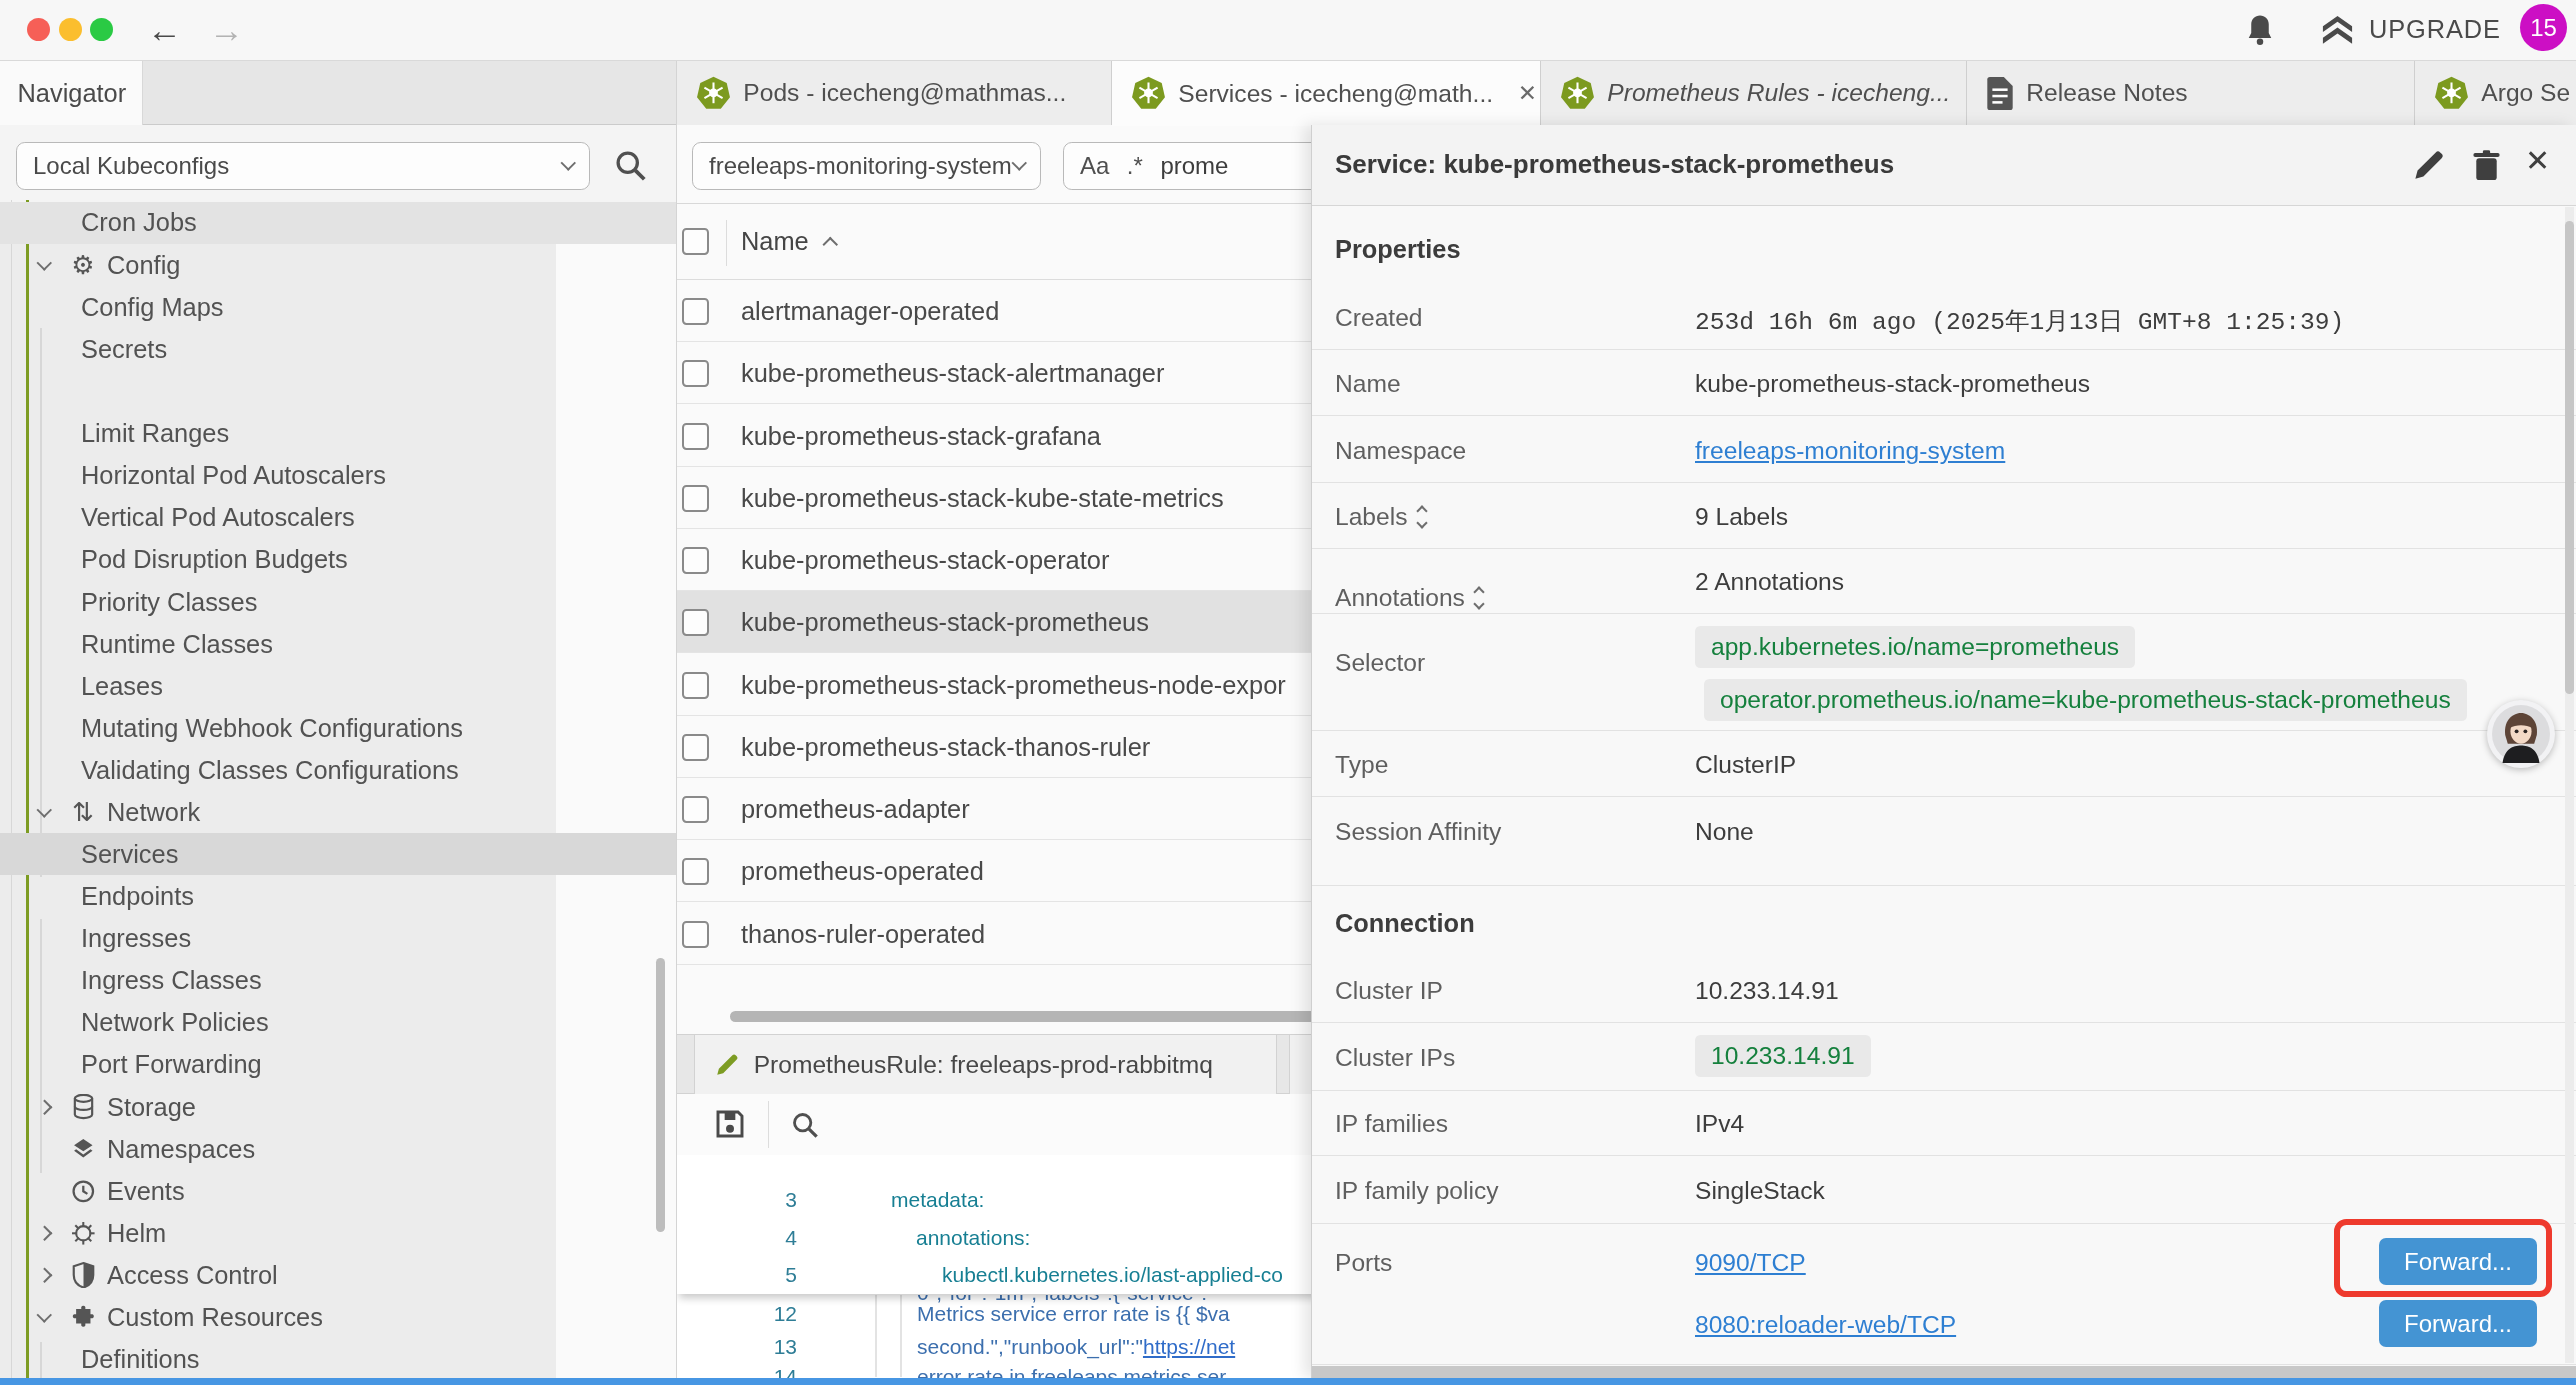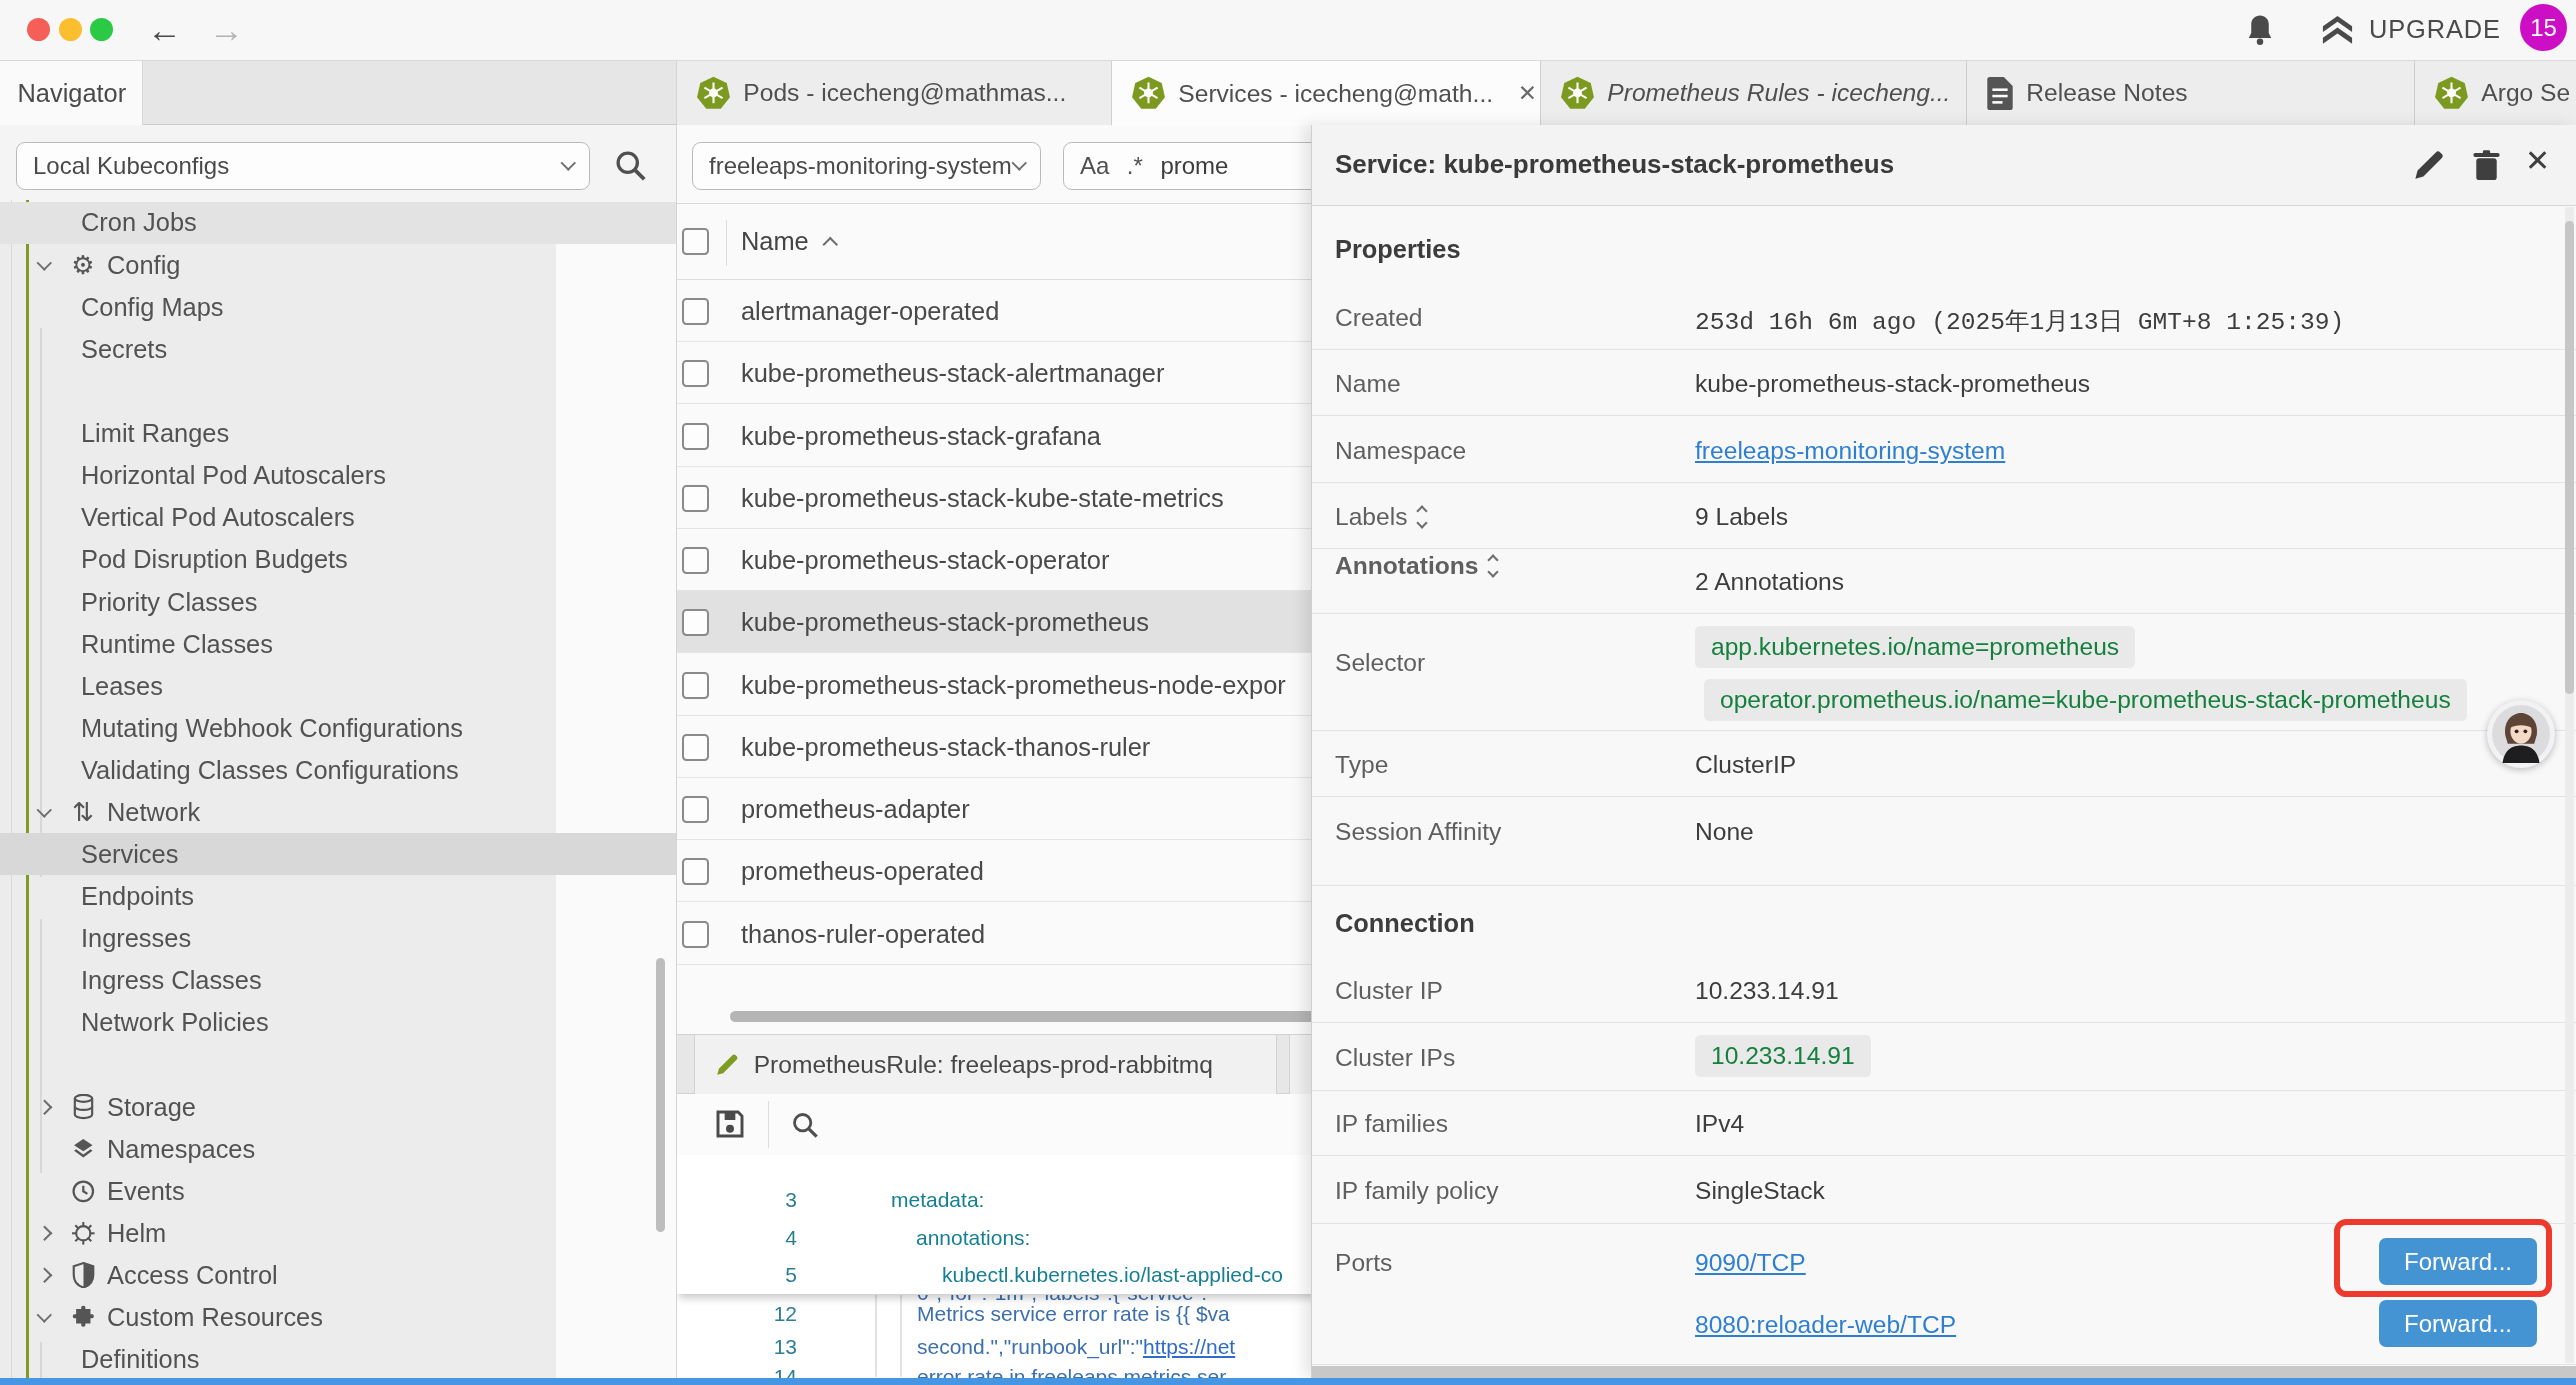--- a/index.html
+++ b/index.html
@@ -282,20 +282,23 @@
         </div>
       <div class="trow" style="top:717px;">
           <span class="clabel">Ingresses</span>
         </div>
       <div class="trow" style="top:759px;">
           <span class="clabel">Ingress Classes</span>
         </div>
       <div class="trow" style="top:801px;">
           <span class="clabel">Network Policies</span>
         </div>
+      <div class="trow" style="top:843px;">
+          <span class="clabel">Port Forwarding</span>
+        </div>
       <div class="trow" style="top:886px;">
           <span class="chvbox">
             <i class="chv right"></i>
           </span>
           <span class="ticon">
             <svg width="23" height="26" viewBox="0 0 20 24">
               <ellipse cx="10" cy="4" rx="8" ry="3.2" fill="none" stroke="#555" stroke-width="2"></ellipse>
               <path d="M2 4 L2 19 A8 3.2 0 0 0 18 19 L18 4" fill="none" stroke="#555" stroke-width="2"></path>
               <path d="M2 11.5 A8 3.2 0 0 0 18 11.5" fill="none" stroke="#555" stroke-width="2"></path>
             </svg>
@@ -539,21 +542,21 @@
       <span class="plabel" style="top:20px;">
           <span>Labels</span>
           <span class="sorter">
             <i class="su"></i>
             <i class="sd"></i>
           </span>
         </span>
       <span class="pvalue" style="top:20px;">9 Labels</span>
     </div>
     <div class="prow" style="top:423px;height:66px;">
-      <span class="plabel" style="top:4px;font-weight:bold;">
+      <span class="plabel" style="top:36px;">
           <span>Annotations</span>
           <span class="sorter">
             <i class="su"></i>
             <i class="sd"></i>
           </span>
         </span>
       <span class="pvalue" style="top:20px;">2 Annotations</span>
     </div>
     <div class="prow" style="top:489px;height:117px;">
       <span class="plabel" style="top:35px;">Selector</span>

